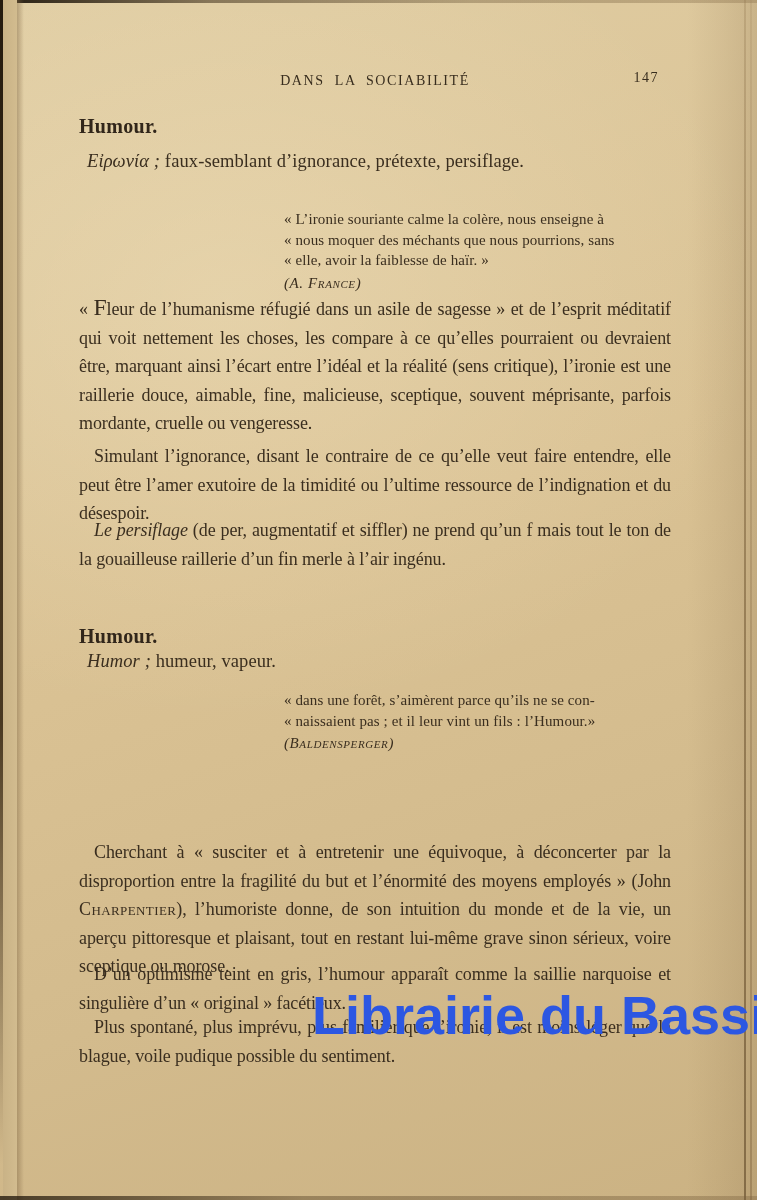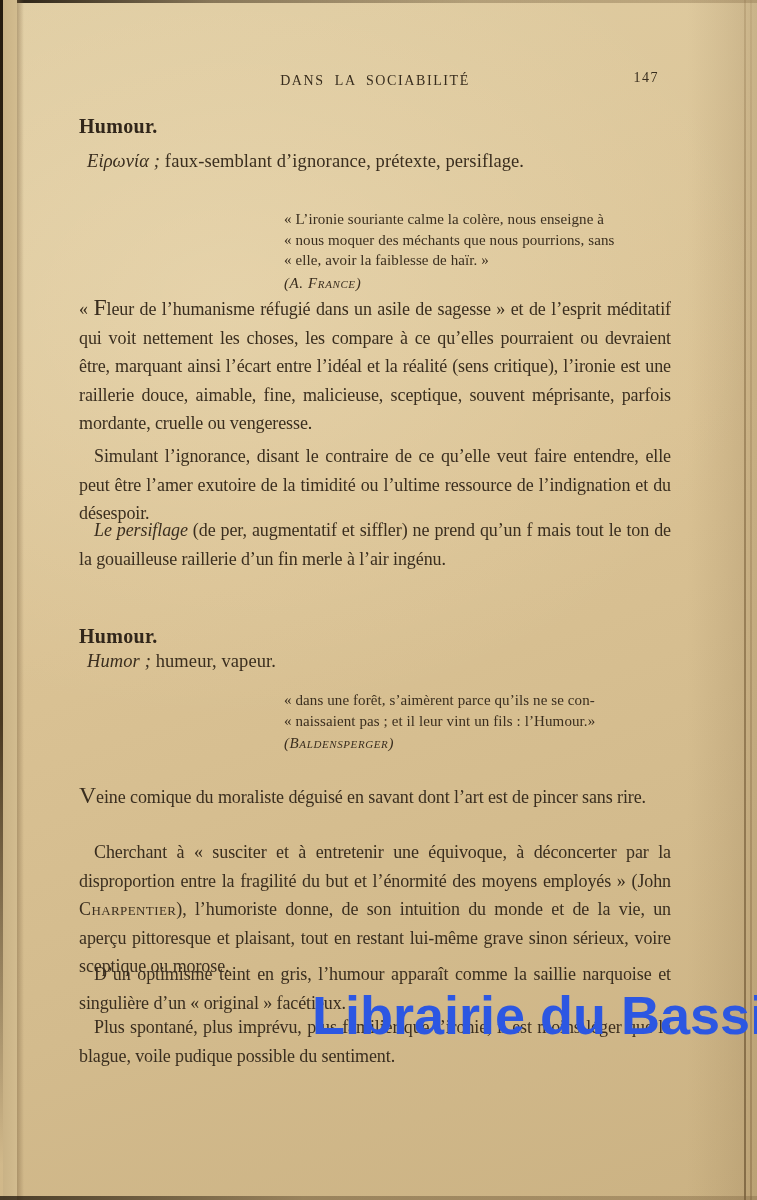--- a/index.html
+++ b/index.html
@@ -102,21 +102,20 @@
   <div class="block sec-heading h-humour">Humour.</div>
 
   <div class="block etym etym-2"><span class="term">Humor ;</span><span> humeur, vapeur.</span></div>
 
   <div class="quote quote-2">
     <div class="quote-line">« dans une forêt, s’aimèrent parce qu’ils ne se con-</div>
     <div class="quote-line">« naissaient pas ; et il leur vint un fils : l’Humour.»</div>
     <div class="attribution attr-2">(Baldensperger)</div>
   </div>
 
-  <div class="block body-par p-4"><span class="initial">V</span><span>eine comique du moraliste déguisé en savant dont l’art est de pincer sans rire.</span></div>
 
   <div class="block body-par indent p-5"><span>Cherchant à « susciter et à entretenir une équivoque, à déconcerter par la disproportion entre la fragilité du but et l’énormité des moyens employés » (John </span><span class="sc">Charpentier</span><span>), l’humoriste donne, de son intuition du monde et de la vie, un aperçu pittoresque et plaisant, tout en restant lui-même grave sinon sérieux, voire sceptique ou morose.</span></div>
 
   <div class="block body-par indent p-6">D’un optimisme teint en gris, l’humour apparaît comme la saillie narquoise et singulière d’un « original » facétieux.</div>
 
   <div class="block body-par indent p-7">Plus spontané, plus imprévu, plus familier que l’ironie, il est moins léger que la blague, voile pudique possible du sentiment.</div>
 
   <div class="watermark">Librairie du Bassin</div>
 
 </div>

